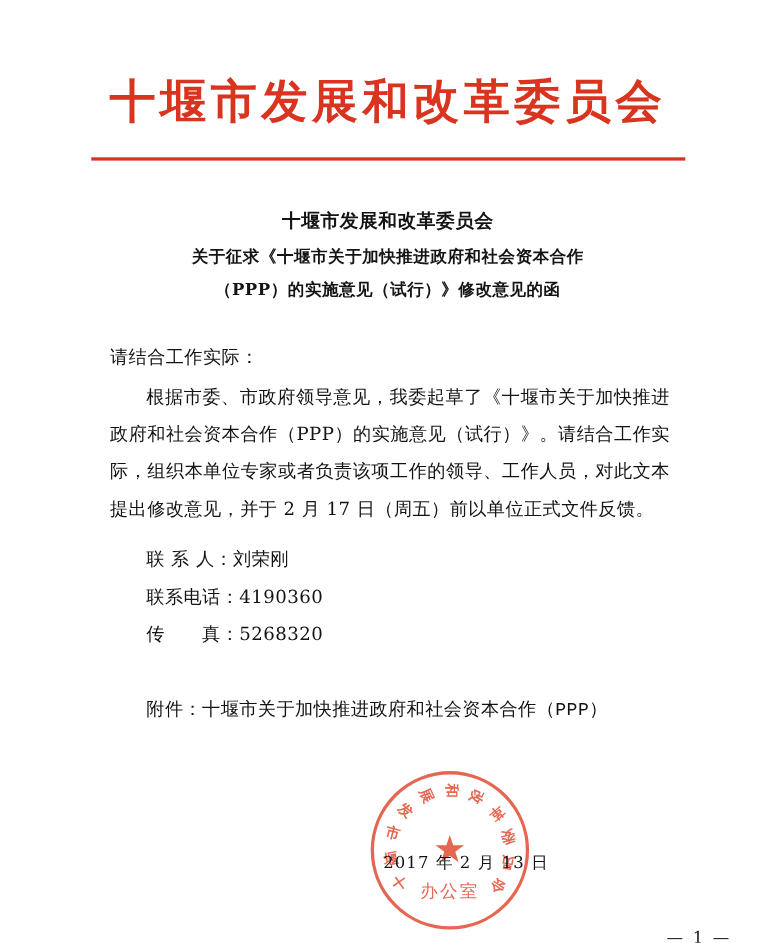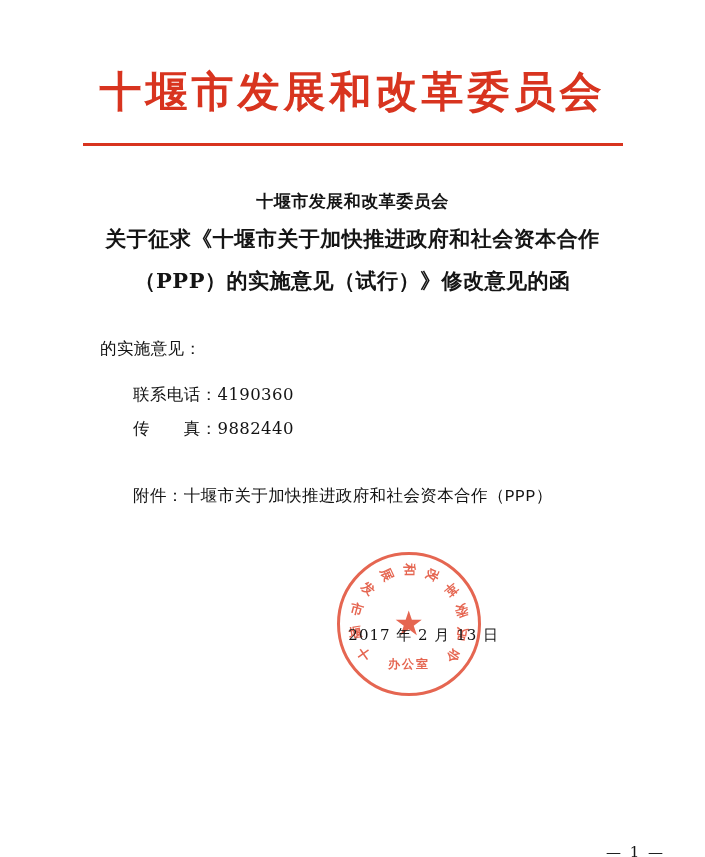--- a/index.html
+++ b/index.html
@@ -48,22 +48,22 @@
   .doc-title {
     margin-top: 38px;
     text-align: center;
     font-weight: bold;
     font-size: 17.5px;
     line-height: 2.0;
     letter-spacing: 0.5px;
     color: #141414;
   }
   .doc-title .line1 { font-size: 17px; }
-  .doc-title .line2 { font-size: 21px; }
-  .doc-title .line3 { font-size: 21px; }
+  .doc-title .line2 { font-size: 15px; }
+  .doc-title .line3 { font-size: 15px; }
 
   
   .body-block {
     margin: 30px 96px 0 100px;
     font-size: 16.5px;
     line-height: 2.07;
     letter-spacing: 0.4px;
     color: #131313;
   }
   .salutation {
@@ -141,22 +141,22 @@
     font-size: 13px;
     font-weight: bold;
     transform-origin: 0 0;
     white-space: nowrap;
   }
   .seal .seal-bottom {
     position: absolute;
     left: 50%;
     bottom: 16px;
     transform: translateX(-50%);
-    font-size: 12px;
-    font-weight: bold;
+    font-size: 16px;
+    font-weight: normal;
     letter-spacing: 2px;
     white-space: nowrap;
   }
 
   
   .page-number {
     position: absolute;
     right: 40px;
     bottom: 20px;
     font-size: 15px;
@@ -174,25 +174,27 @@
     <div class="letterhead-rule"></div>
   </div>
 
   <div class="doc-title">
     <div class="line1">十堰市发展和改革委员会</div>
     <div class="line2">关于征求《十堰市关于加快推进政府和社会资本合作</div>
     <div class="line3">（PPP）的实施意见（试行）》修改意见的函</div>
   </div>
 
   <div class="body-block">
-    <div class="salutation">的实施意见：</div>
+    <div class="salutation">请结合工作实际：</div>
+    <div class="para">根据市委、市政府领导意见，我委起草了《十堰市关于加快推进政府和社会资本合作（PPP）的实施意见（试行）》。请结合工作实际，组织本单位专家或者负责该项工作的领导、工作人员，对此文本提出修改意见，并于 2 月 17 日（周五）前以单位正式文件反馈。</div>
 
     <div class="contact-block">
+      <div class="contact-line">联 系 人：刘荣刚</div>
       <div class="contact-line">联系电话：4190360</div>
-      <div class="contact-line">传　　真：9882440</div>
+      <div class="contact-line">传　　真：5268320</div>
     </div>
 
     <div class="attachment-block">
       <div class="attachment-line1">附件：十堰市关于加快推进政府和社会资本合作（PPP）</div>
     </div>
 
     <div class="sign-area">
       <div class="seal">
         <div class="seal-arc">
             <span style="transform: rotate(-125deg) translate(0px, -54px) rotate(90deg) translate(-50%, -50%);">十</span>

